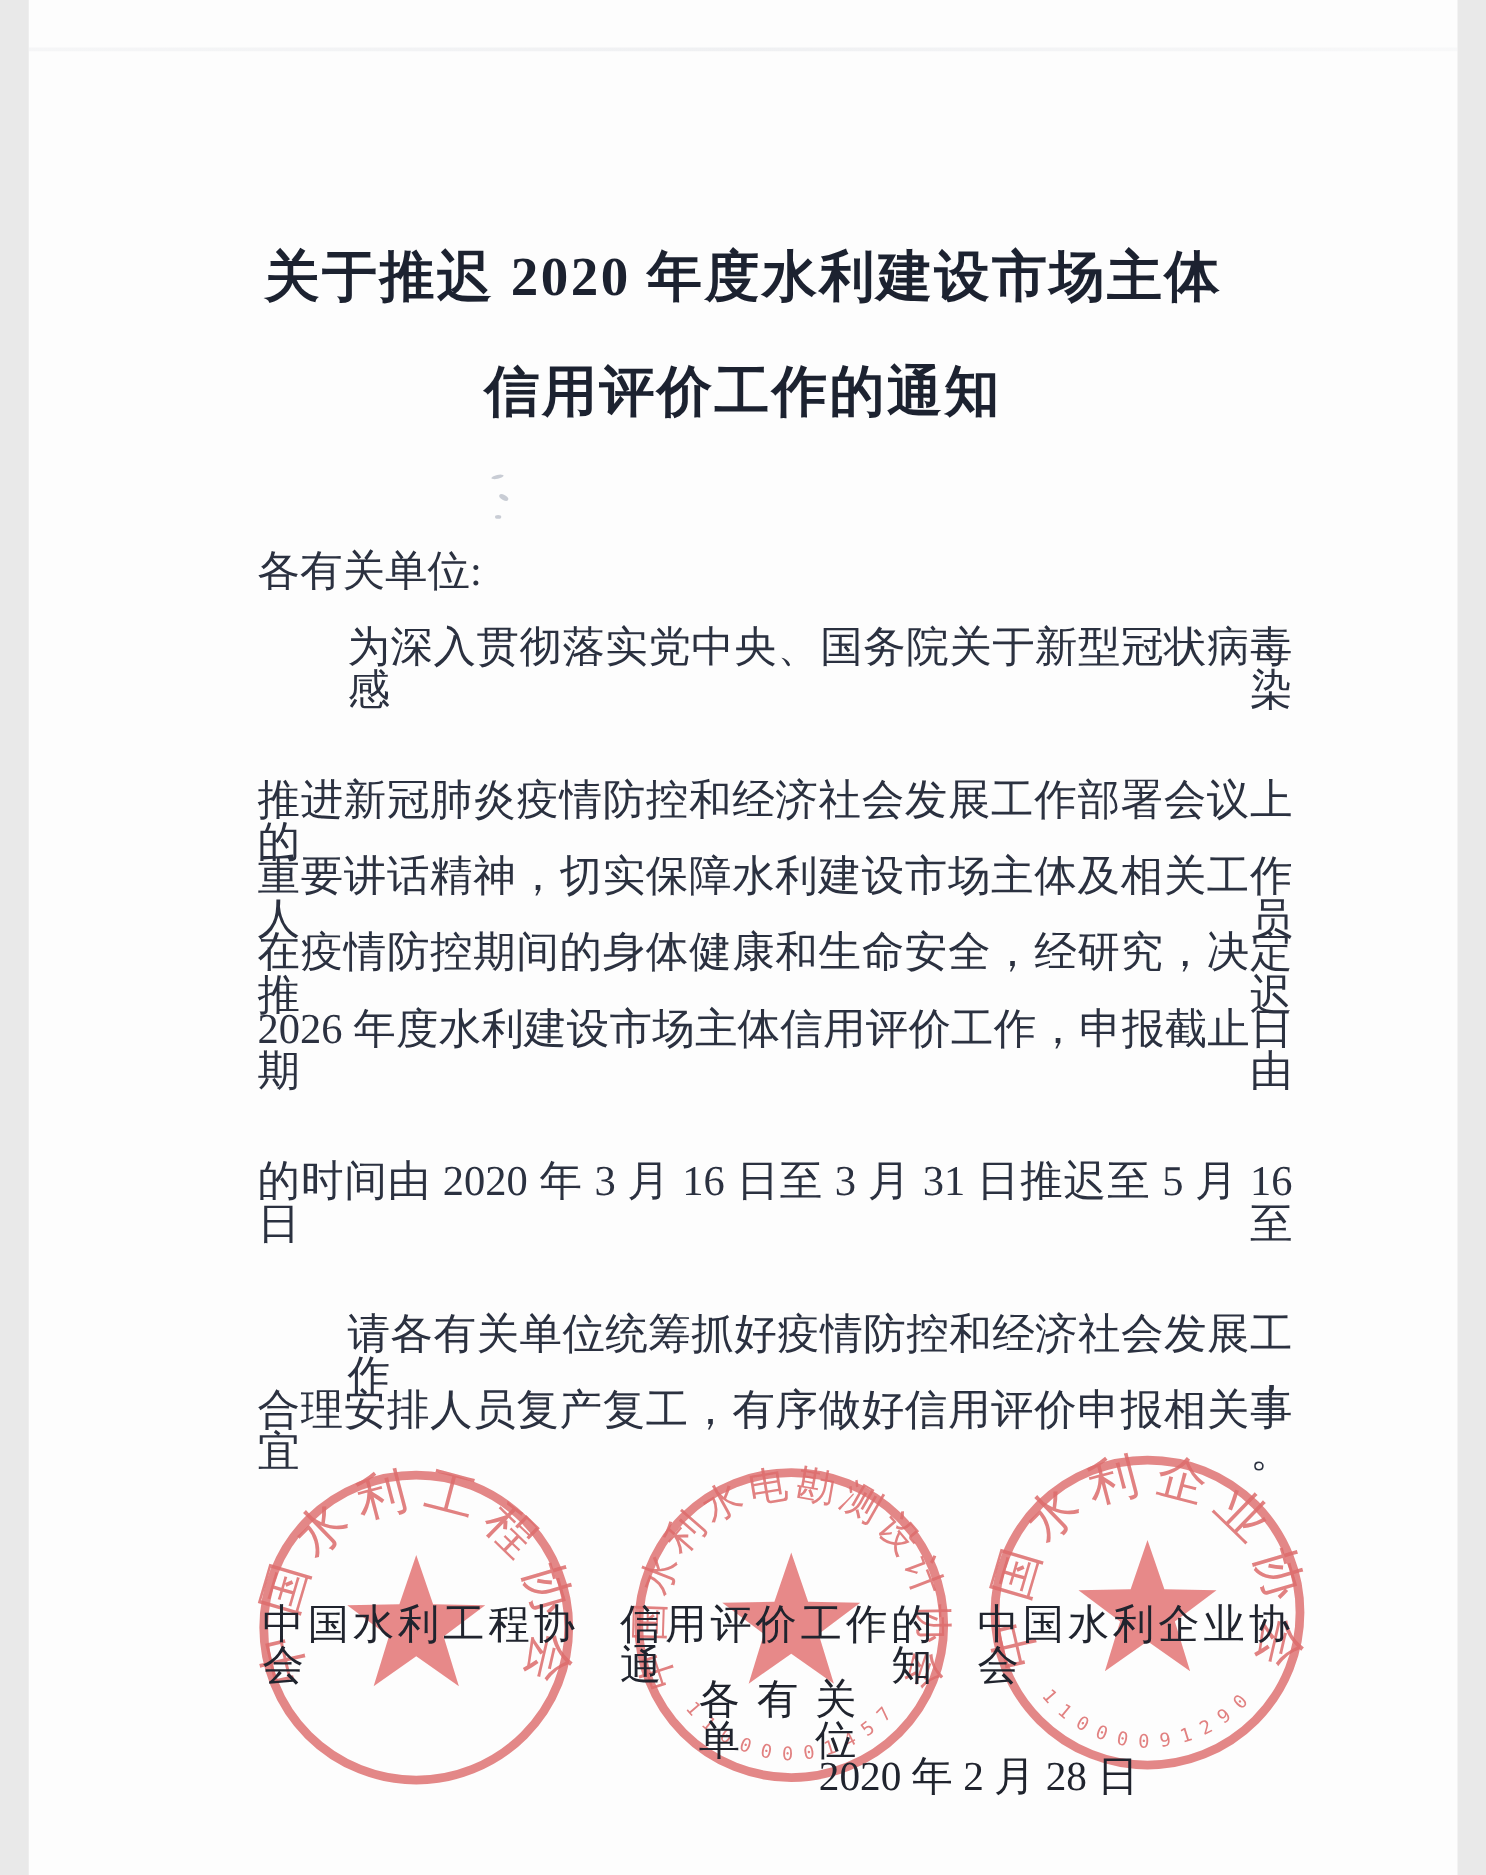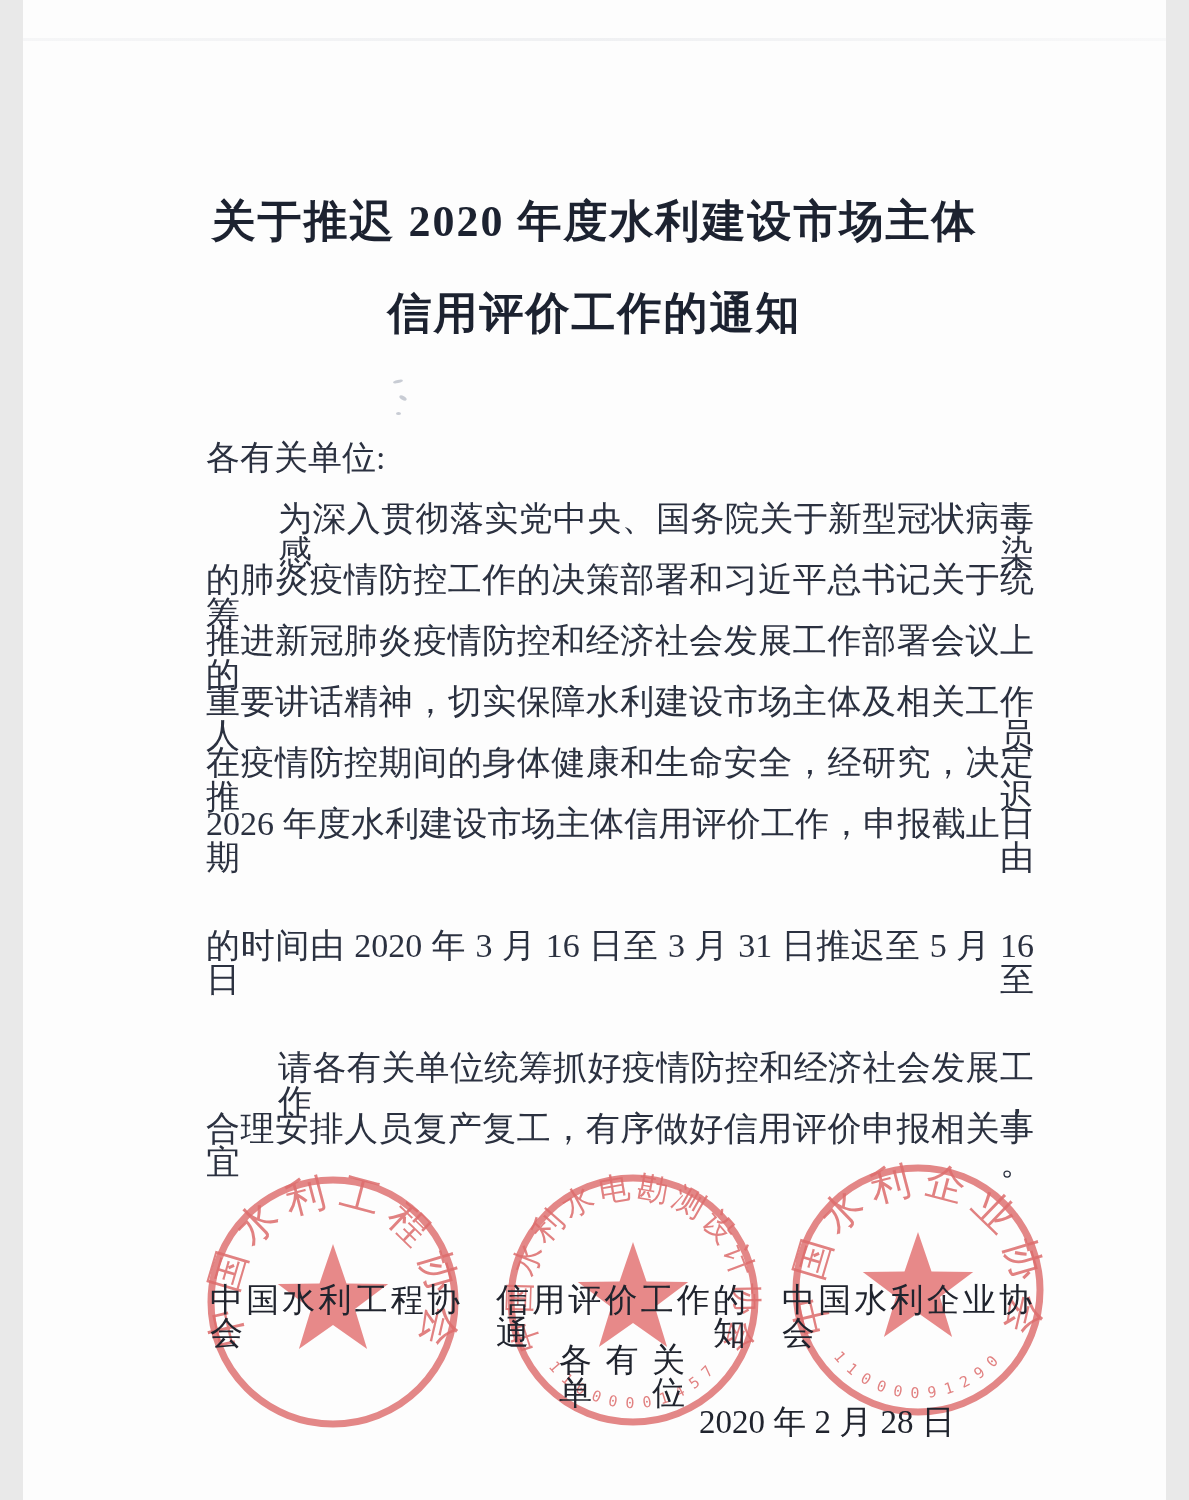--- a/index.html
+++ b/index.html
@@ -69,42 +69,40 @@
     position:absolute;
     font-size:33px;
     color:#20242e;
     text-align:justify;
     text-align-last:justify;
     line-height:1;
   }
   .sig.date{
     text-align:right;text-align-last:left;
     white-space:nowrap;
-    margin-left:44px;
   }
 </style>
 </head>
 <body>
 
 <div class="page">
 
   <div class="scanline"></div>
   <div class="smudge">
       <i></i>
       <i></i>
       <i></i>
     </div>
 
   <div class="title l1">关于推迟 2020 年度水利建设市场主体</div>
   <div class="title l2">信用评价工作的通知</div>
 
   <div class="body-line" style="top:441px">各有关单位:</div>
 
   <div class="body-line justify indent" style="top:502px">为深入贯彻落实党中央、国务院关于新型冠状病毒感染</div>
-  <div class="body-line justify" style="top:563px">的肺炎疫情防控工作的决策部署和习近平总书记关于统筹</div>
   <div class="body-line justify" style="top:624px">推进新冠肺炎疫情防控和经济社会发展工作部署会议上的</div>
   <div class="body-line justify" style="top:685px">重要讲话精神，切实保障水利建设市场主体及相关工作人员</div>
   <div class="body-line justify" style="top:746px">在疫情防控期间的身体健康和生命安全，经研究，决定推迟</div>
   <div class="body-line justify" style="top:807px">2026 年度水利建设市场主体信用评价工作，申报截止日期由</div>
   <div class="body-line justify" style="top:929px">的时间由 2020 年 3 月 16 日至 3 月 31 日推迟至 5 月 16 日至</div>
   <div class="body-line justify indent" style="top:1051px">请各有关单位统筹抓好疫情防控和经济社会发展工作，</div>
   <div class="body-line justify" style="top:1112px">合理安排人员复产复工，有序做好信用评价申报相关事宜。</div>
 
   <div class="seal" style="left:178px;top:1170px">
     <svg width="264" height="264" viewBox="-132 -132 264 264">

